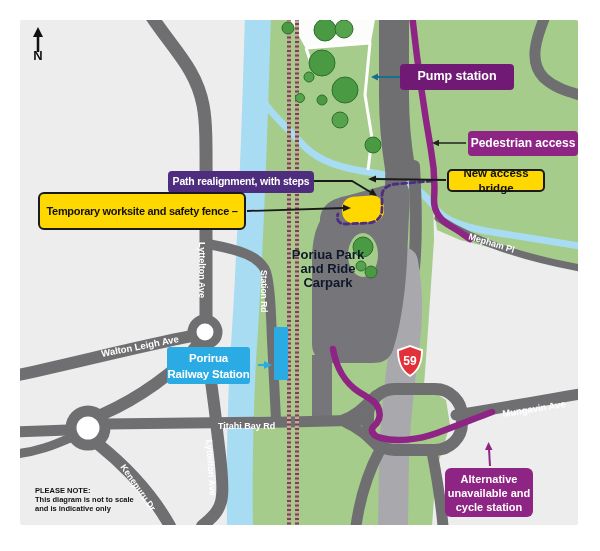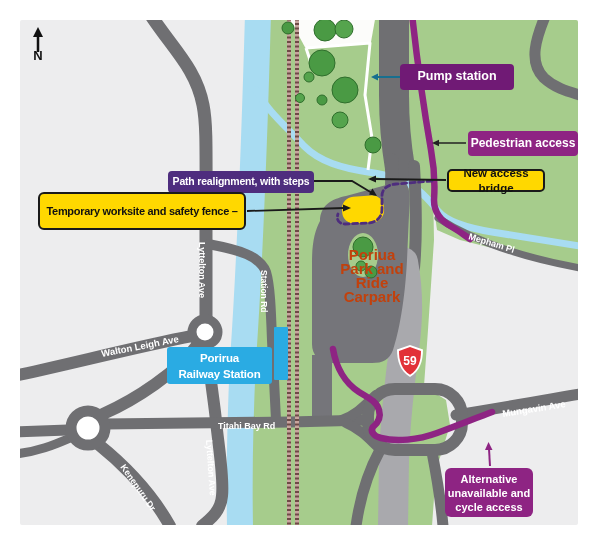--- a/index.html
+++ b/index.html
@@ -14,21 +14,21 @@
     font-weight:bold;color:#fff;border-radius:4px;line-height:1.25;
   }
   .lbl span{display:block;}
   .teal{background:#701a75;}
   .purple{background:#8e2483;}
   .violet{background:#4e2d7e;}
   .yellowbox{background:#ffd800;color:#111;border:2px solid #1a1a1a;border-radius:6px;}
   .bluebox{background:#2aabe3;border-radius:3px;}
   .parkride{
     position:absolute;left:288px;top:248px;width:80px;text-align:center;
-    color:#c2410c;font-weight:600;font-size:15px;line-height:14px;margin-left:44px;
+    color:#0f172a;font-weight:600;font-size:13px;line-height:14px;
   }
   .note{
     position:absolute;left:35px;top:486px;color:#111;
     font-size:7.5px;font-weight:bold;line-height:9px;
   }
   .compass-n{
     position:absolute;left:30px;top:48px;width:16px;text-align:center;
     color:#111;font-size:13px;font-weight:bold;
   }
   .roadtext{fill:#ffffff;font-weight:bold;font-family:"Liberation Sans",sans-serif;}
@@ -187,33 +187,38 @@
   </div>
 
   <div class="lbl yellowbox" style="left:447px;top:169px;width:98px;height:23px;font-size:11.5px;border-radius:5px;">
     <span>New access bridge</span>
   </div>
 
   <div class="lbl yellowbox" style="left:38px;top:192px;width:208px;height:38px;font-size:11px;line-height:15px;letter-spacing:-0.3px;">
     <span>Temporary worksite and safety fence –</span>
   </div>
 
-  <div class="lbl bluebox" style="left:167px;top:347px;width:105px;height:37px;font-size:11.5px;line-height:16px;letter-spacing:-0.2px;">
+  <div class="lbl bluebox" style="left:167px;top:347px;width:83px;height:37px;font-size:11.5px;line-height:16px;letter-spacing:-0.2px;">
     <span>Porirua</span>
     <span>Railway Station</span>
   </div>
 
   <div class="lbl purple" style="left:445px;top:468px;width:88px;height:49px;font-size:11px;line-height:14px;border-radius:6px;text-align:right;">
     <span>Alternative</span>
     <span>unavailable and</span>
-    <span>cycle access</span>
+    <span>cycle station</span>
   </div>
 
   <div class="parkride">
     <span>Poriua</span>
     <span>Park</span>
     <span>and</span>
     <span>Ride</span>
     <span>Carpark</span>
   </div>
 
+  <div class="note">
+    <span style="display:block">PLEASE NOTE:</span>
+    <span style="display:block">This diagram is not to scale</span>
+    <span style="display:block">and is indicative only</span>
+  </div>
 
 </div>
 
 </body></html>

